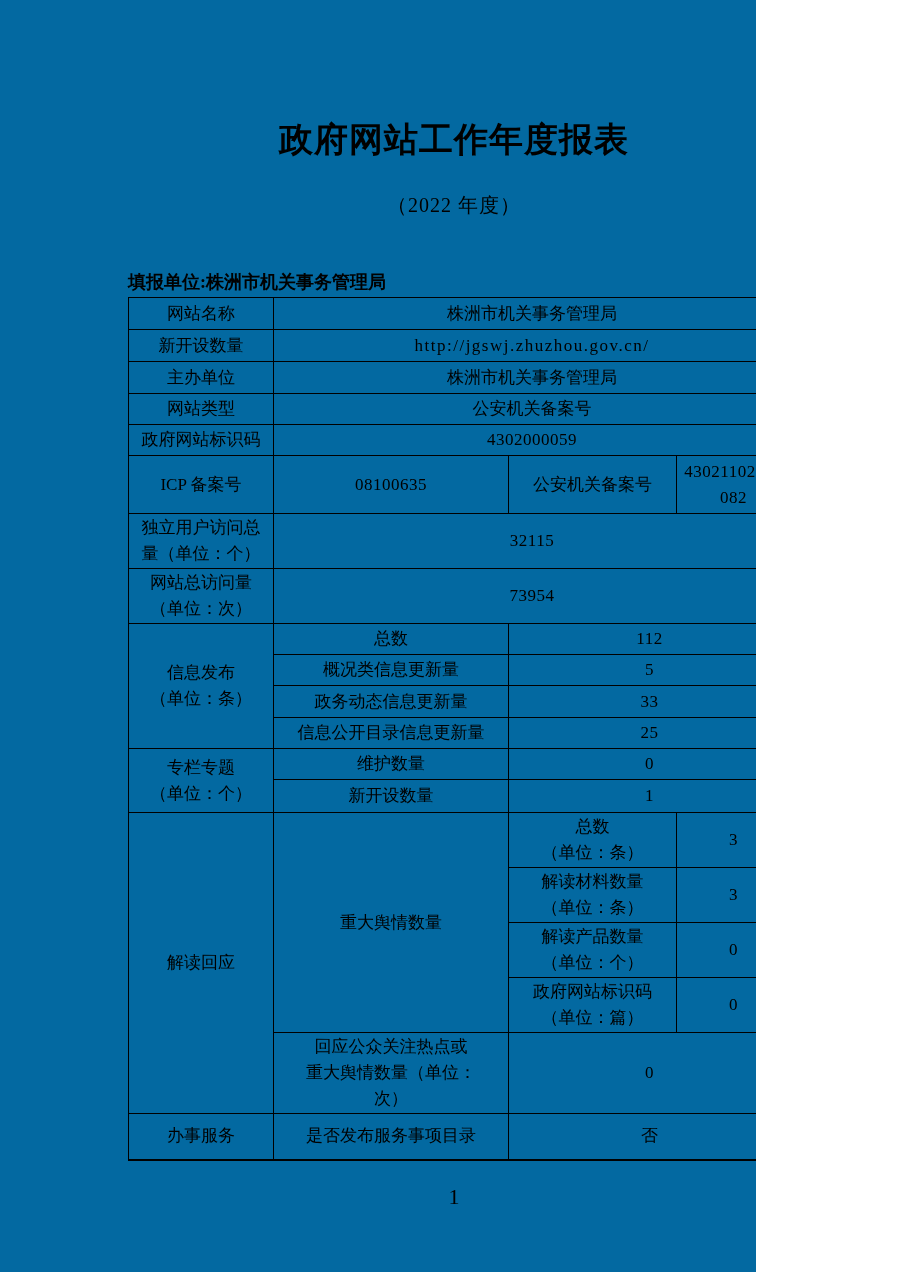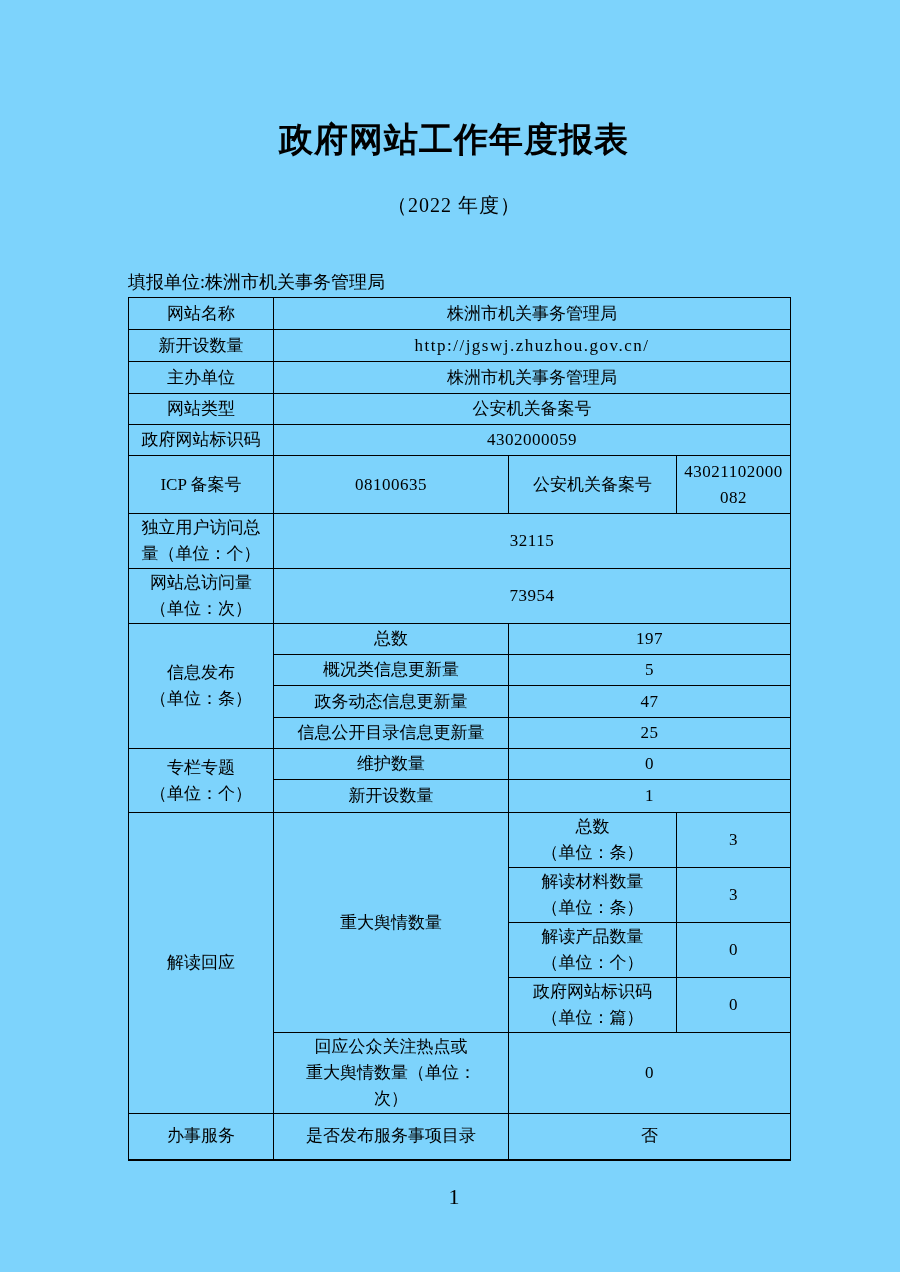--- a/index.html
+++ b/index.html
@@ -4,23 +4,23 @@
 <style>
   html, body {
     margin: 0;
     padding: 0;
     background: #ffffff;
     color: #000000;
     font-family: "Liberation Serif", "DejaVu Serif", serif;
   }
   .page {
     position: relative;
-    width: 900px;
+    width: 756px;
     height: 1272px;
-    background: #7dd3fc;
+    background: #0369a1;
     overflow: hidden;
   }
   .doc-title {
     position: absolute;
     top: 116px;
     left: 0;
     width: 908px;
     text-align: center;
     font-family: "Liberation Sans", "DejaVu Sans", sans-serif;
     font-weight: bold;
@@ -35,21 +35,21 @@
     width: 908px;
     text-align: center;
     font-size: 20px;
     line-height: 30px;
     letter-spacing: 1px;
   }
   .unit-line {
     position: absolute;
     top: 269px;
     left: 128px;
-    font-weight: normal;
+    font-weight: bold;
     font-size: 18px;
     line-height: 26px;
     text-align: center;
   }
   table.report {
     position: absolute;
     top: 297px;
     left: 128px;
     width: 662px;
     border-collapse: collapse;
@@ -150,29 +150,29 @@
     <tr class="h54">
       <td>网站总访问量
 （单位：次）</td>
       <td colspan="3" class="num-cell">73954</td>
     </tr>
 
     <tr class="h31">
       <td rowspan="4">信息发布
 （单位：条）</td>
       <td>总数</td>
-      <td colspan="2" class="num-cell">197</td>
+      <td colspan="2" class="num-cell">112</td>
     </tr>
     <tr class="h31">
       <td>概况类信息更新量</td>
       <td colspan="2" class="num-cell">5</td>
     </tr>
     <tr class="h32">
       <td>政务动态信息更新量</td>
-      <td colspan="2" class="num-cell">47</td>
+      <td colspan="2" class="num-cell">33</td>
     </tr>
     <tr class="h31">
       <td>信息公开目录信息更新量</td>
       <td colspan="2" class="num-cell">25</td>
     </tr>
 
     <tr class="h31">
       <td rowspan="2">专栏专题
 （单位：个）</td>
       <td>维护数量</td>

